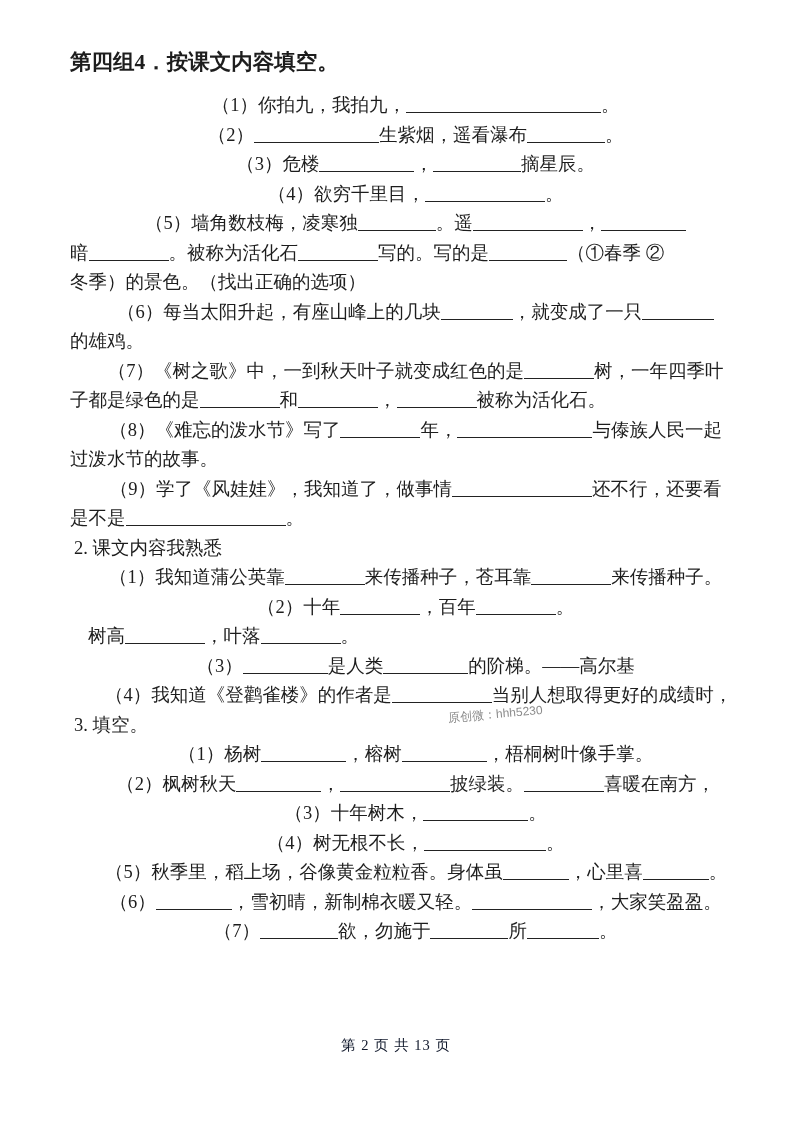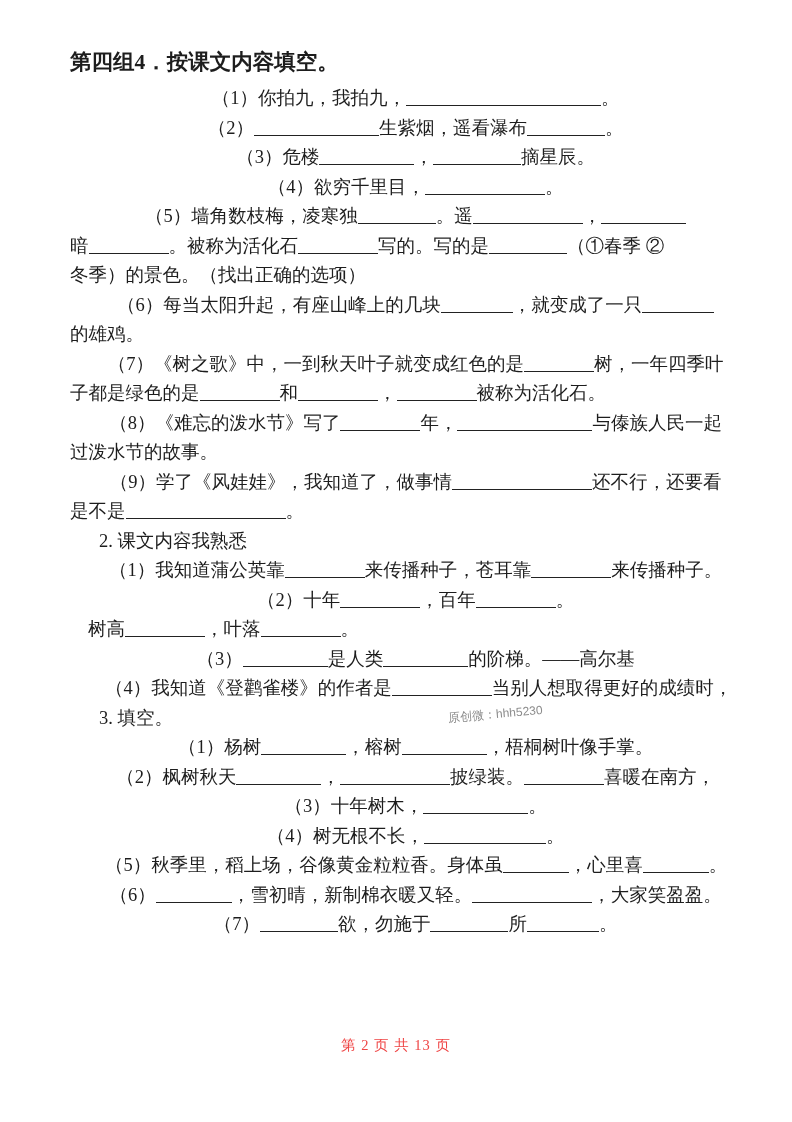--- a/index.html
+++ b/index.html
@@ -25,25 +25,25 @@
     font-size: 18.5px;
     line-height: 29.5px;
     height: 29.5px;
     white-space: nowrap;
   }
   .line.title {
     font-weight: bold;
     font-size: 21.5px;
     height: 33px;
     line-height: 33px;
-    margin-bottom: 5px;
+    margin-bottom: 12px;
   }
   .line.indent { padding-left: 35px; text-align: center; }
   .line.indent-sm { padding-left: 18px; }
-  .line.section { padding-left: 4px; margin-left: 25px; }
+  .line.section { padding-left: 4px; }
   .blank {
     display: inline-block;
     height: 15px;
     border-bottom: 1.4px solid #222222;
     vertical-align: -2px;
   }
   .watermark {
     position: absolute;
     left: 448px;
     top: 706px;
@@ -53,21 +53,21 @@
     font-family: "Liberation Sans", sans-serif;
     white-space: nowrap;
   }
   .footer {
     position: absolute;
     left: 0;
     top: 1036px;
     width: 100%;
     text-align: center;
     font-size: 14.5px;
-    color: #ef4444;
+    color: #0f172a;
     letter-spacing: 1px;
   }
 </style>
 </head>
 <body>
 
 <main class="sheet">
   <div>
       <div class="line title"><span>第四组4．按课文内容填空。</span></div>
       <div class="line indent"><span>（1）你拍九，我拍九，</span><span class="blank" style="width: 195px;"></span><span>。</span></div>

